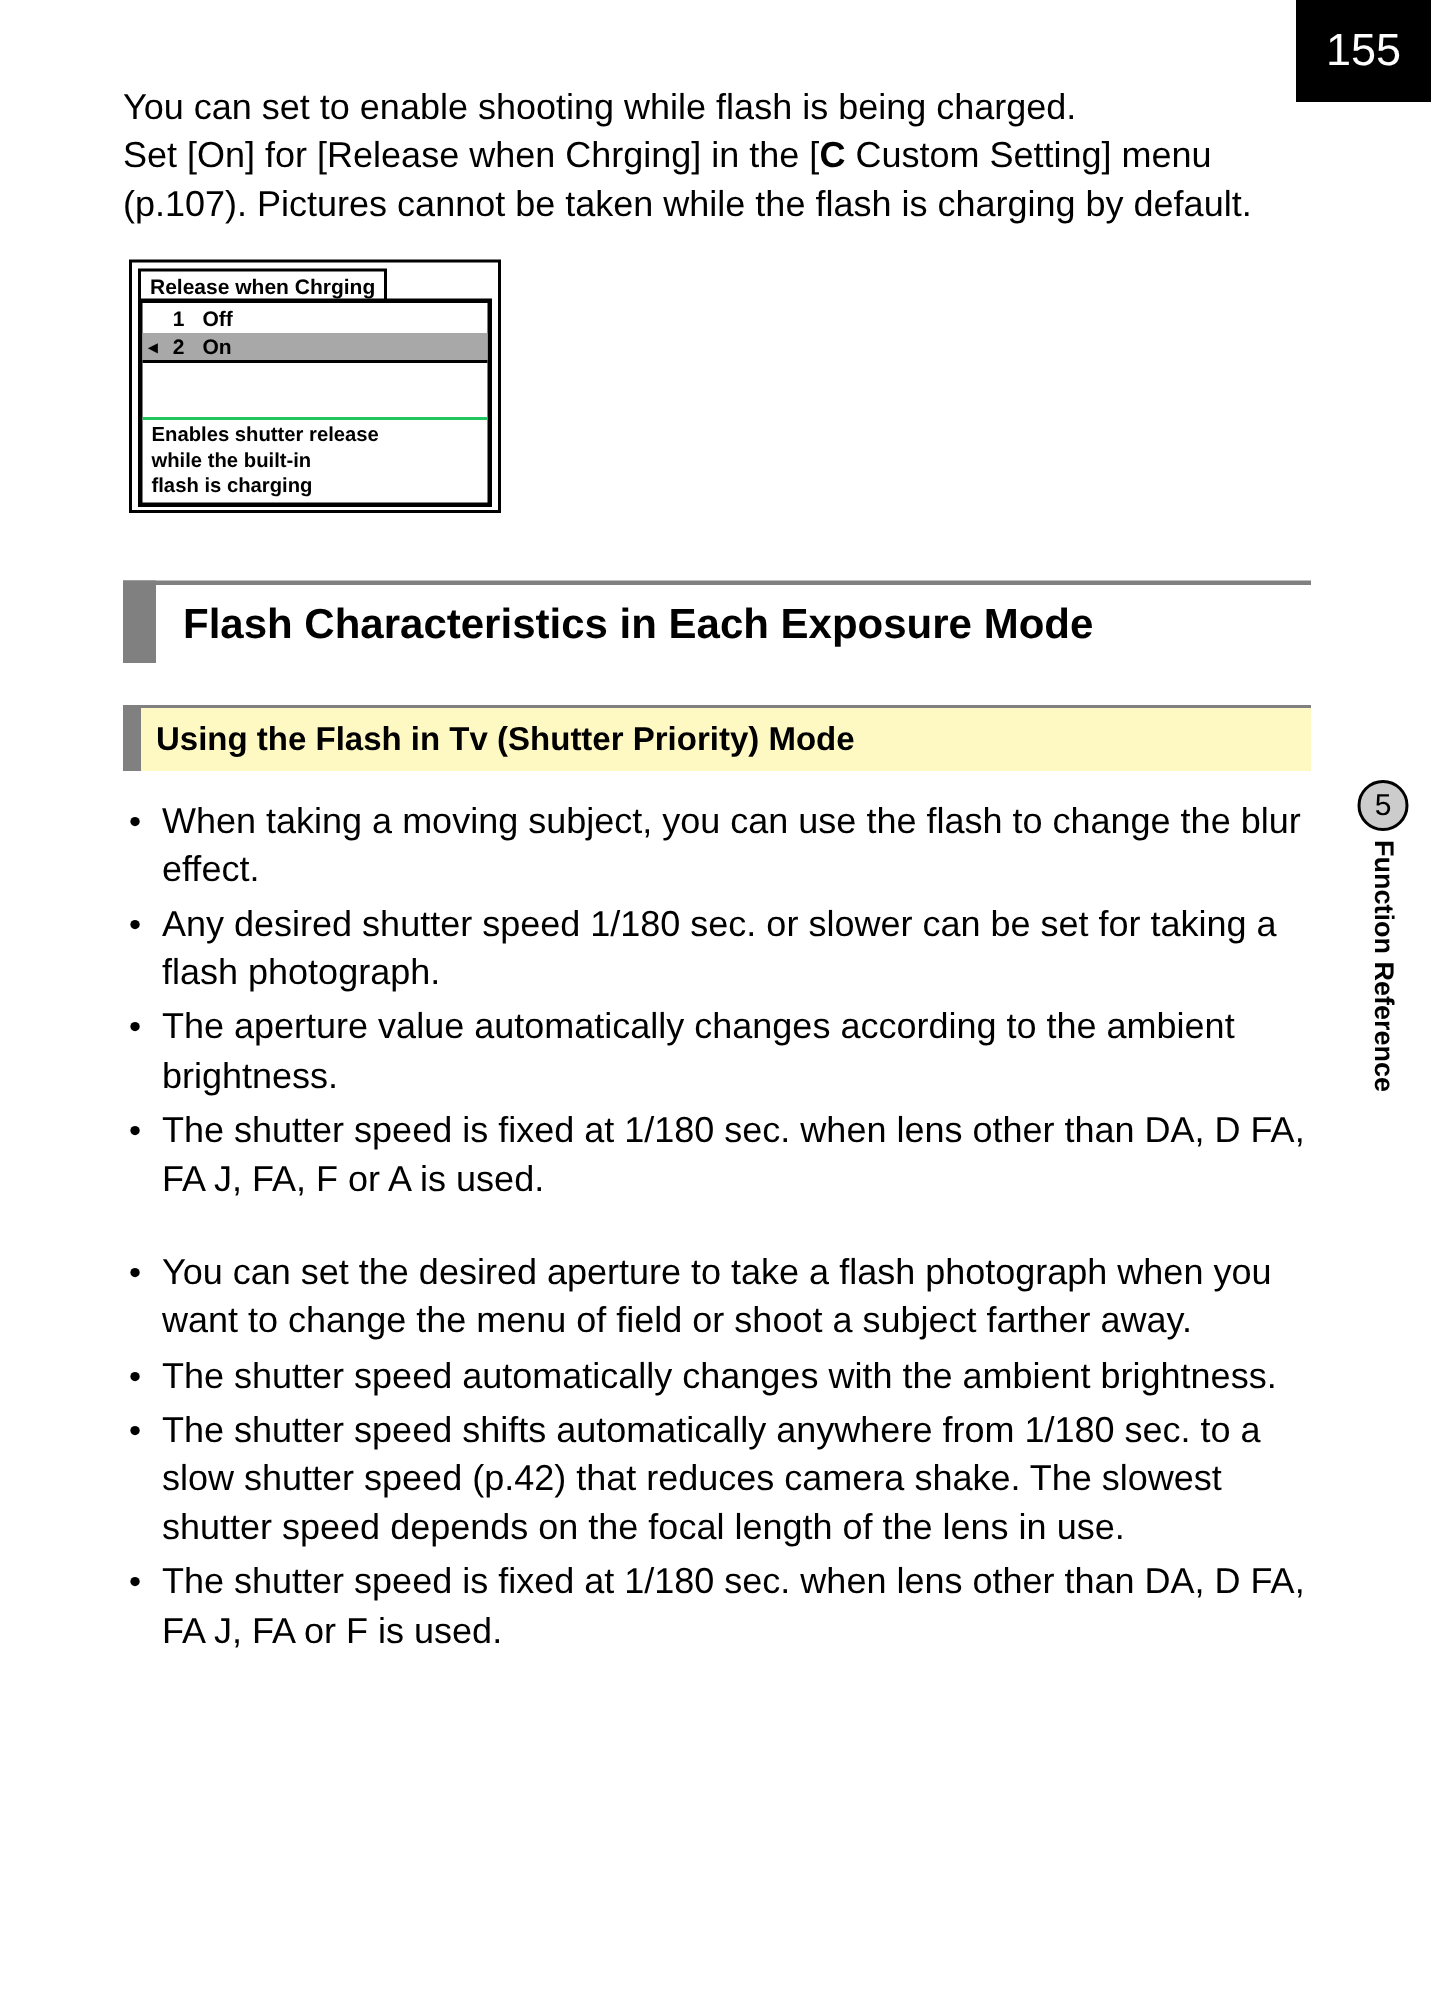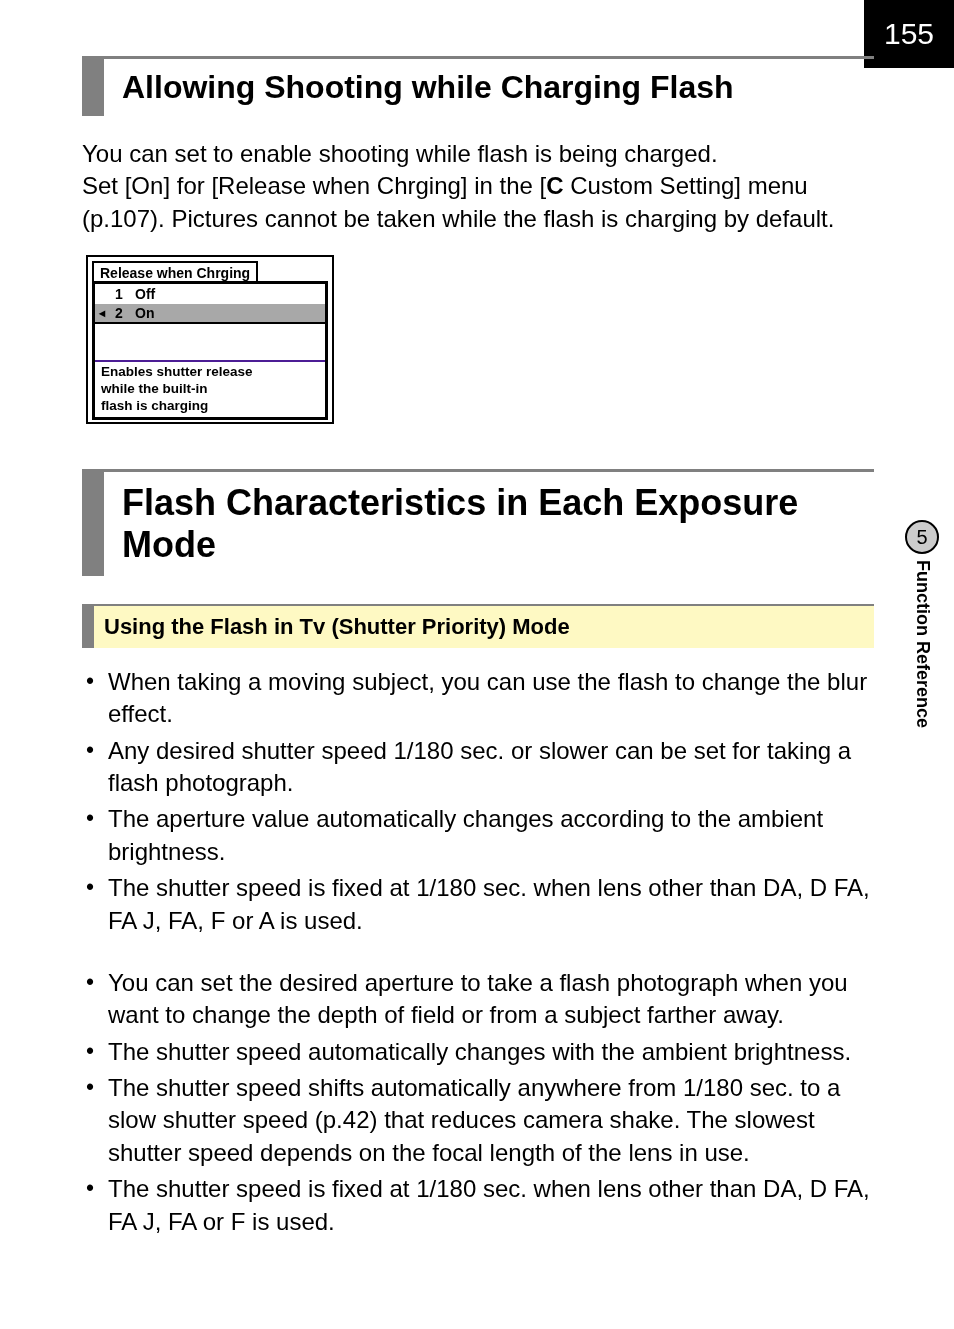--- a/index.html
+++ b/index.html
@@ -36,63 +36,62 @@
   .lcd-tab { border-left: 2px solid #000; border-right: 2px solid #000; border-top: 2px solid #000; border-bottom: 3px solid #000; padding: 2px 6px 0 6px; font-size: 14px; font-weight: bold; }
   
   .lcd-topline { border-bottom: 3px solid #000; flex:1; margin-left:-2px; }
   .lcd-inner { border-left: 3px solid #000; border-right: 3px solid #000; border-bottom: 3px solid #000; }
   .lcd-row { display:flex; align-items:center; padding: 0 4px; font-size: 14px; font-weight: bold; height: 20px; }
   .lcd-row.selected { background: #a8a8a8; border-bottom:2px solid #000; }
   .lcd-row .tick { width: 12px; font-size: 12px; }
   .lcd-row .num { width: 16px; text-align:center; }
   .lcd-row .label { padding-left: 8px; }
   .lcd-gap { height: 36px; }
-  .lcd-bottombox { border-top: 2px solid #4c1d95; padding: 2px 6px 2px 6px; font-size: 13.5px; font-weight: bold; line-height: 1.25; }
+  .lcd-bottombox { border-top: 2px solid #22c55e; padding: 2px 6px 2px 6px; font-size: 13.5px; font-weight: bold; line-height: 1.25; }
 
   
   .sub-heading {
     background: #fef9c3;
     border-top: 2px solid #808080;
     border-left: 12px solid #808080;
     padding: 8px 0 8px 10px;
     font-size: 22px;
     font-weight: bold;
     margin-bottom: 18px;
   }
 
   ul.bullets { list-style: none; padding: 0 0 0 4px; margin: 0 0 30px 0; }
   ul.bullets li { position: relative; padding-left: 22px; font-size: 24px; line-height: 1.35; margin-bottom: 4px; }
   ul.bullets li::before { content: "•"; position:absolute; left:0; top:0; font-size: 23px; }
 
   .section2-heading {
     border-top: 3px solid #808080;
     border-left: 22px solid #808080;
     padding: 10px 0 10px 18px;
-    font-size: 36px;
+    font-size: 28px;
     font-weight: bold;
     margin-bottom: 28px;
     margin-top: 5px;
   }
 
   .tv-glyph { font-family: Arial, sans-serif; font-weight: bold; }
 </style>
 </head>
 <body>
 
 <div class="page">
   <div class="pagenum-box">155</div>
 
   <div class="sidetab">
     <div class="sidetab-circle">5</div>
     <div class="sidetab-text">Function Reference</div>
   </div>
 
   <div class="content">
 
-    <div class="section-heading">Allowing Shooting while Charging Flash</div>
 
     <div class="body-text">
       <span>You can set to enable shooting while flash is being charged.</span><br>
       <span>Set [On] for [Release when Chrging] in the [</span><span class="glyph-c">C</span><span> Custom Setting] menu</span><br>
       <span>(p.107). Pictures cannot be taken while the flash is charging by default.</span>
     </div>
 
     <div class="lcd">
       <div class="lcd-tab-row">
         <div class="lcd-tab">Release when Chrging</div>
@@ -126,20 +125,20 @@
 
     <ul class="bullets">
       <li>When taking a moving subject, you can use the flash to change the blur effect.</li>
       <li>Any desired shutter speed 1/180 sec. or slower can be set for taking a flash photograph.</li>
       <li>The aperture value automatically changes according to the ambient brightness.</li>
       <li>The shutter speed is fixed at 1/180 sec. when lens other than DA, D FA, FA J, FA, F or A is used.</li>
     </ul>
 
 
     <ul class="bullets">
-      <li>You can set the desired aperture to take a flash photograph when you want to change the depth of field or from a subject farther away.</li>
+      <li>You can set the desired aperture to take a flash photograph when you want to change the menu of field or shoot a subject farther away.</li>
       <li>The shutter speed automatically changes with the ambient brightness.</li>
       <li>The shutter speed shifts automatically anywhere from 1/180 sec. to a slow shutter speed (p.42) that reduces camera shake. The slowest shutter speed depends on the focal length of the lens in use.</li>
       <li>The shutter speed is fixed at 1/180 sec. when lens other than DA, D FA, FA J, FA or F is used.</li>
     </ul>
 
   </div>
 </div>
 
 </body></html>

